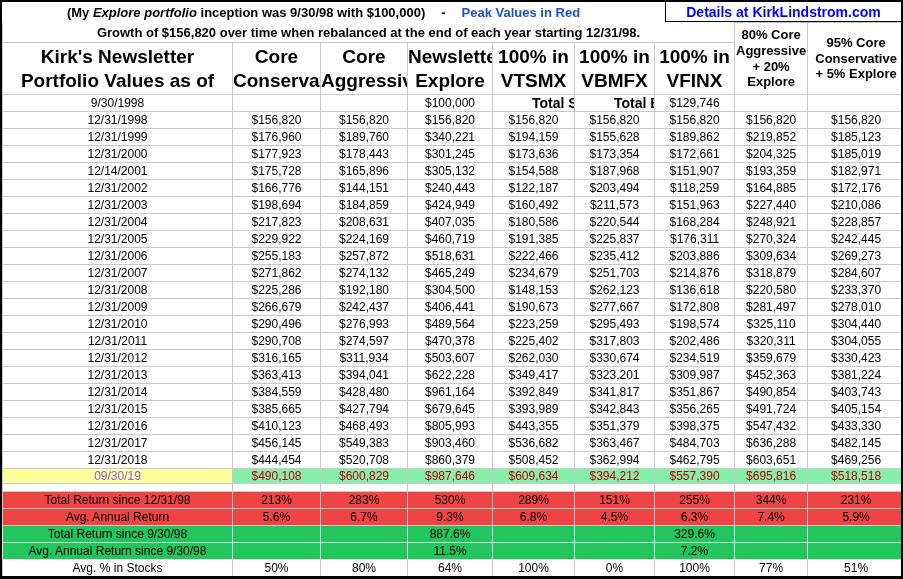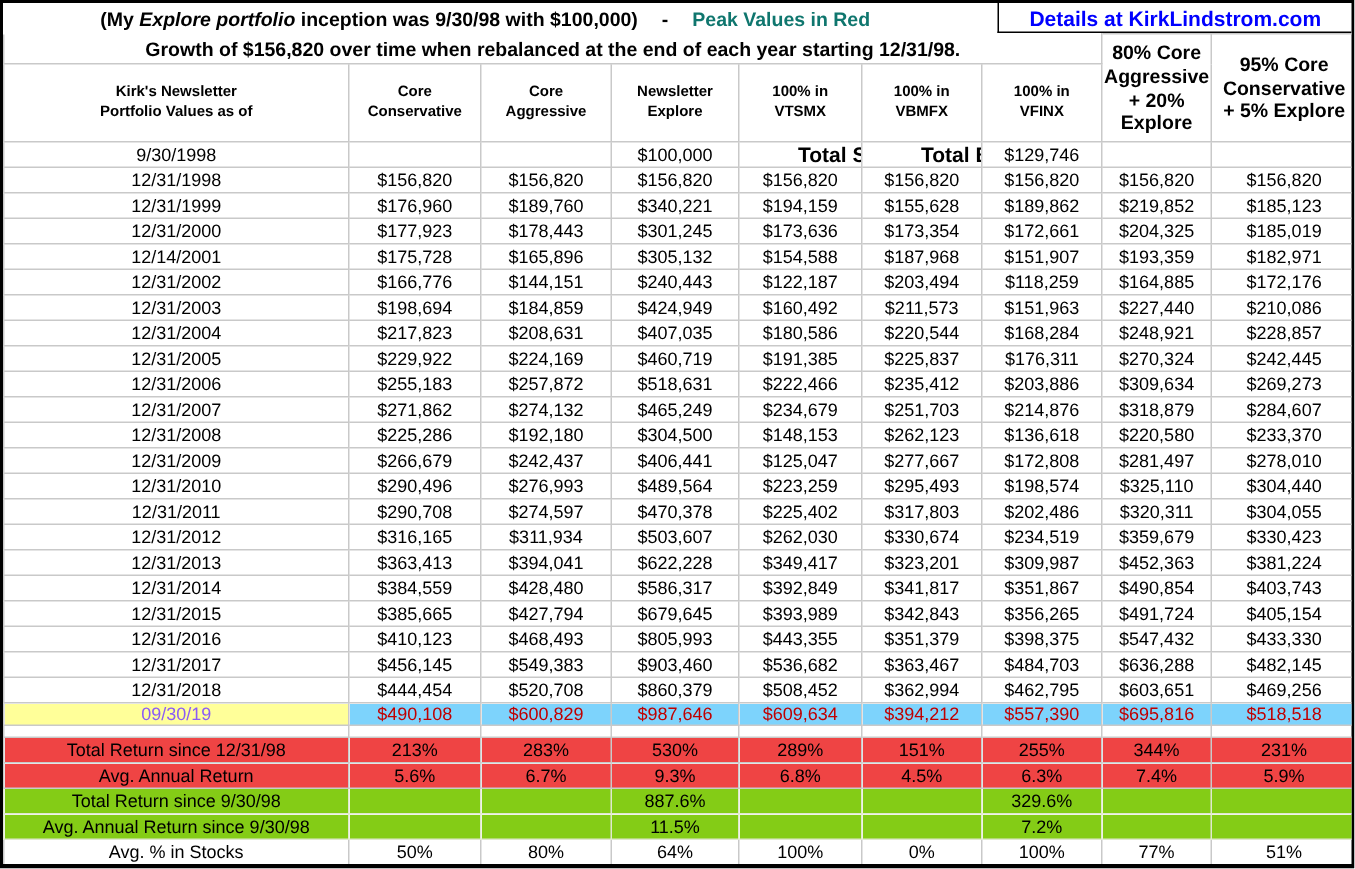--- a/index.html
+++ b/index.html
@@ -22,21 +22,21 @@
     width: 643px;
     display: flex;
     align-items: center;
     justify-content: center;
     gap: 16px;
     font-weight: bold;
     font-size: 13px;
     white-space: nowrap;
   }
   .title-area .italic { font-style: italic; }
-  .peak-note { color: #0f766e; }
+  .peak-note { color: #1d4ed8; }
   .details-area {
     flex: 1;
     border-left: 1px solid #000;
     border-bottom: 1px solid #000;
     display: flex;
     align-items: center;
     justify-content: center;
     font-weight: bold;
     font-size: 14px;
     color: #0000FF;
@@ -60,42 +60,42 @@
     padding: 0;
   }
   tr.subtitle-row td.subtitle-cell {
     font-weight: bold;
     font-size: 13px;
     height: 20px;
     border-top: none;
   }
   tr.colhead-row td {
     font-weight: bold;
-    font-size: 10px;
+    font-size: 19px;
     height: 52px;
     white-space: pre-line;
     line-height: 1.25;
   }
   td.merged-head {
     font-weight: bold;
     font-size: 13px;
     white-space: pre-line;
     line-height: 1.2;
     vertical-align: middle;
   }
   tr.data-row td { height: 17px; }
   td.small-note { font-size: 14px; font-weight: bold; padding-left: 39px; }
   
-  tr.row-peak td { background: #7dd3fc; color: #C00000; }
+  tr.row-peak td { background: #86efac; color: #C00000; }
   tr.row-peak td:first-child { background: #FFFF99; color: #8b5cf6; }
   
   tr.row-sep td { height: 8px; border-top: 1px solid #c9c9c9; }
   
   tr.row-yellow td { background: #ef4444; height: 17px; }
-  tr.row-green td { background: #84cc16; height: 17px; border-color: #dfe8cf; }
+  tr.row-green td { background: #22c55e; height: 17px; border-color: #dfe8cf; }
   tr.row-white td { height: 17px; }
 </style>
 </head>
 <body>
 
 <div class="sheet">
 
   <div class="topbar">
     <div class="title-area">
       <span><span>(My </span><span class="italic">Explore portfolio</span><span> inception was 9/30/98 with $100,000)</span></span>
@@ -275,21 +275,21 @@
           <td>$262,123</td>
           <td>$136,618</td>
           <td>$220,580</td>
           <td>$233,370</td>
         </tr>
         <tr class="row-data data-row">
           <td>12/31/2009</td>
           <td>$266,679</td>
           <td>$242,437</td>
           <td>$406,441</td>
-          <td>$125,047</td>
+          <td>$190,673</td>
           <td>$277,667</td>
           <td>$172,808</td>
           <td>$281,497</td>
           <td>$278,010</td>
         </tr>
         <tr class="row-data data-row">
           <td>12/31/2010</td>
           <td>$290,496</td>
           <td>$276,993</td>
           <td>$489,564</td>
@@ -329,21 +329,21 @@
           <td>$349,417</td>
           <td>$323,201</td>
           <td>$309,987</td>
           <td>$452,363</td>
           <td>$381,224</td>
         </tr>
         <tr class="row-data data-row">
           <td>12/31/2014</td>
           <td>$384,559</td>
           <td>$428,480</td>
-          <td>$586,317</td>
+          <td>$961,164</td>
           <td>$392,849</td>
           <td>$341,817</td>
           <td>$351,867</td>
           <td>$490,854</td>
           <td>$403,743</td>
         </tr>
         <tr class="row-data data-row">
           <td>12/31/2015</td>
           <td>$385,665</td>
           <td>$427,794</td>

